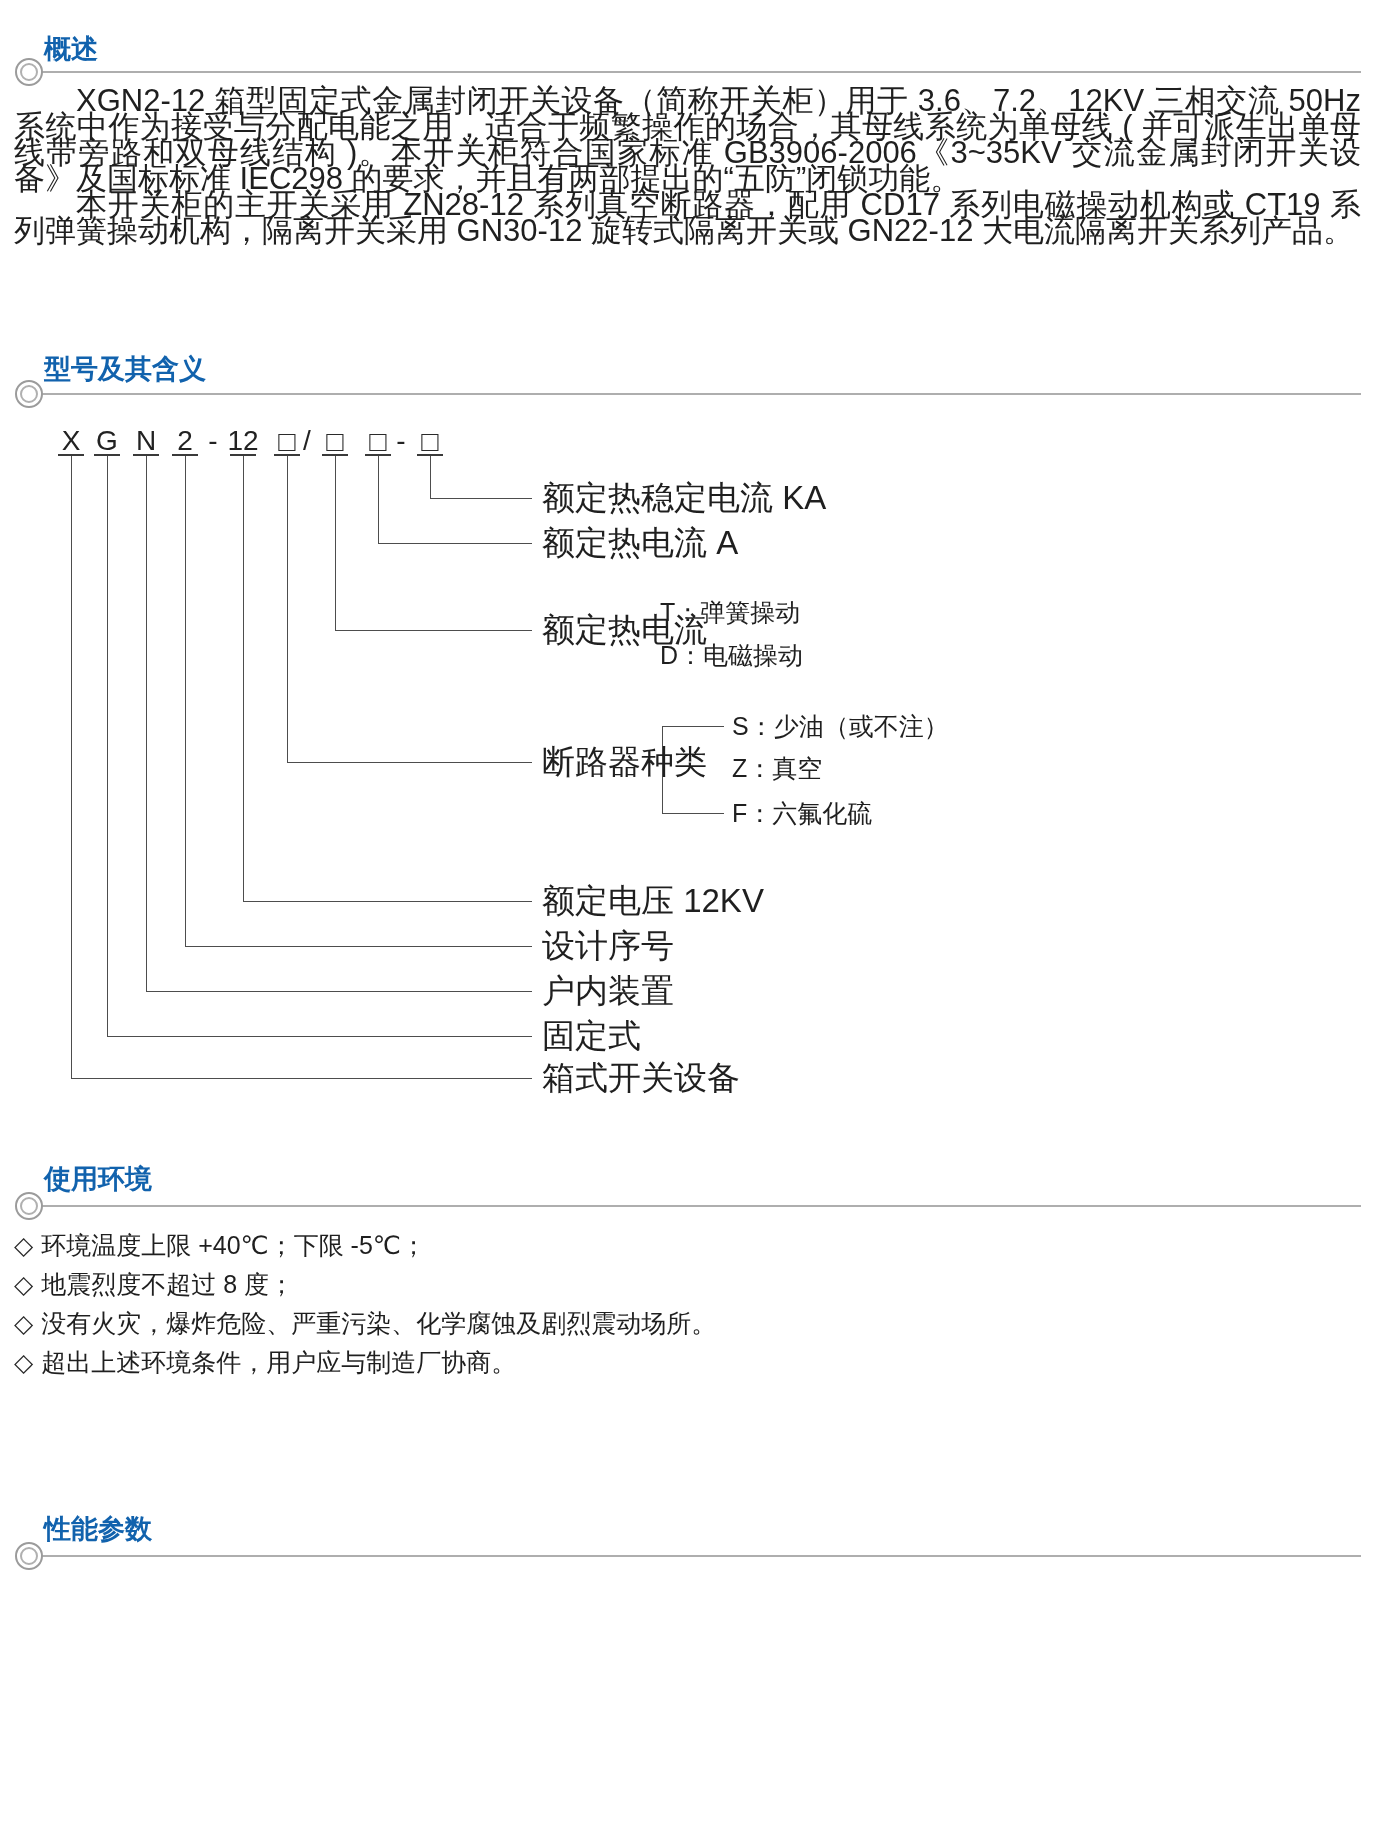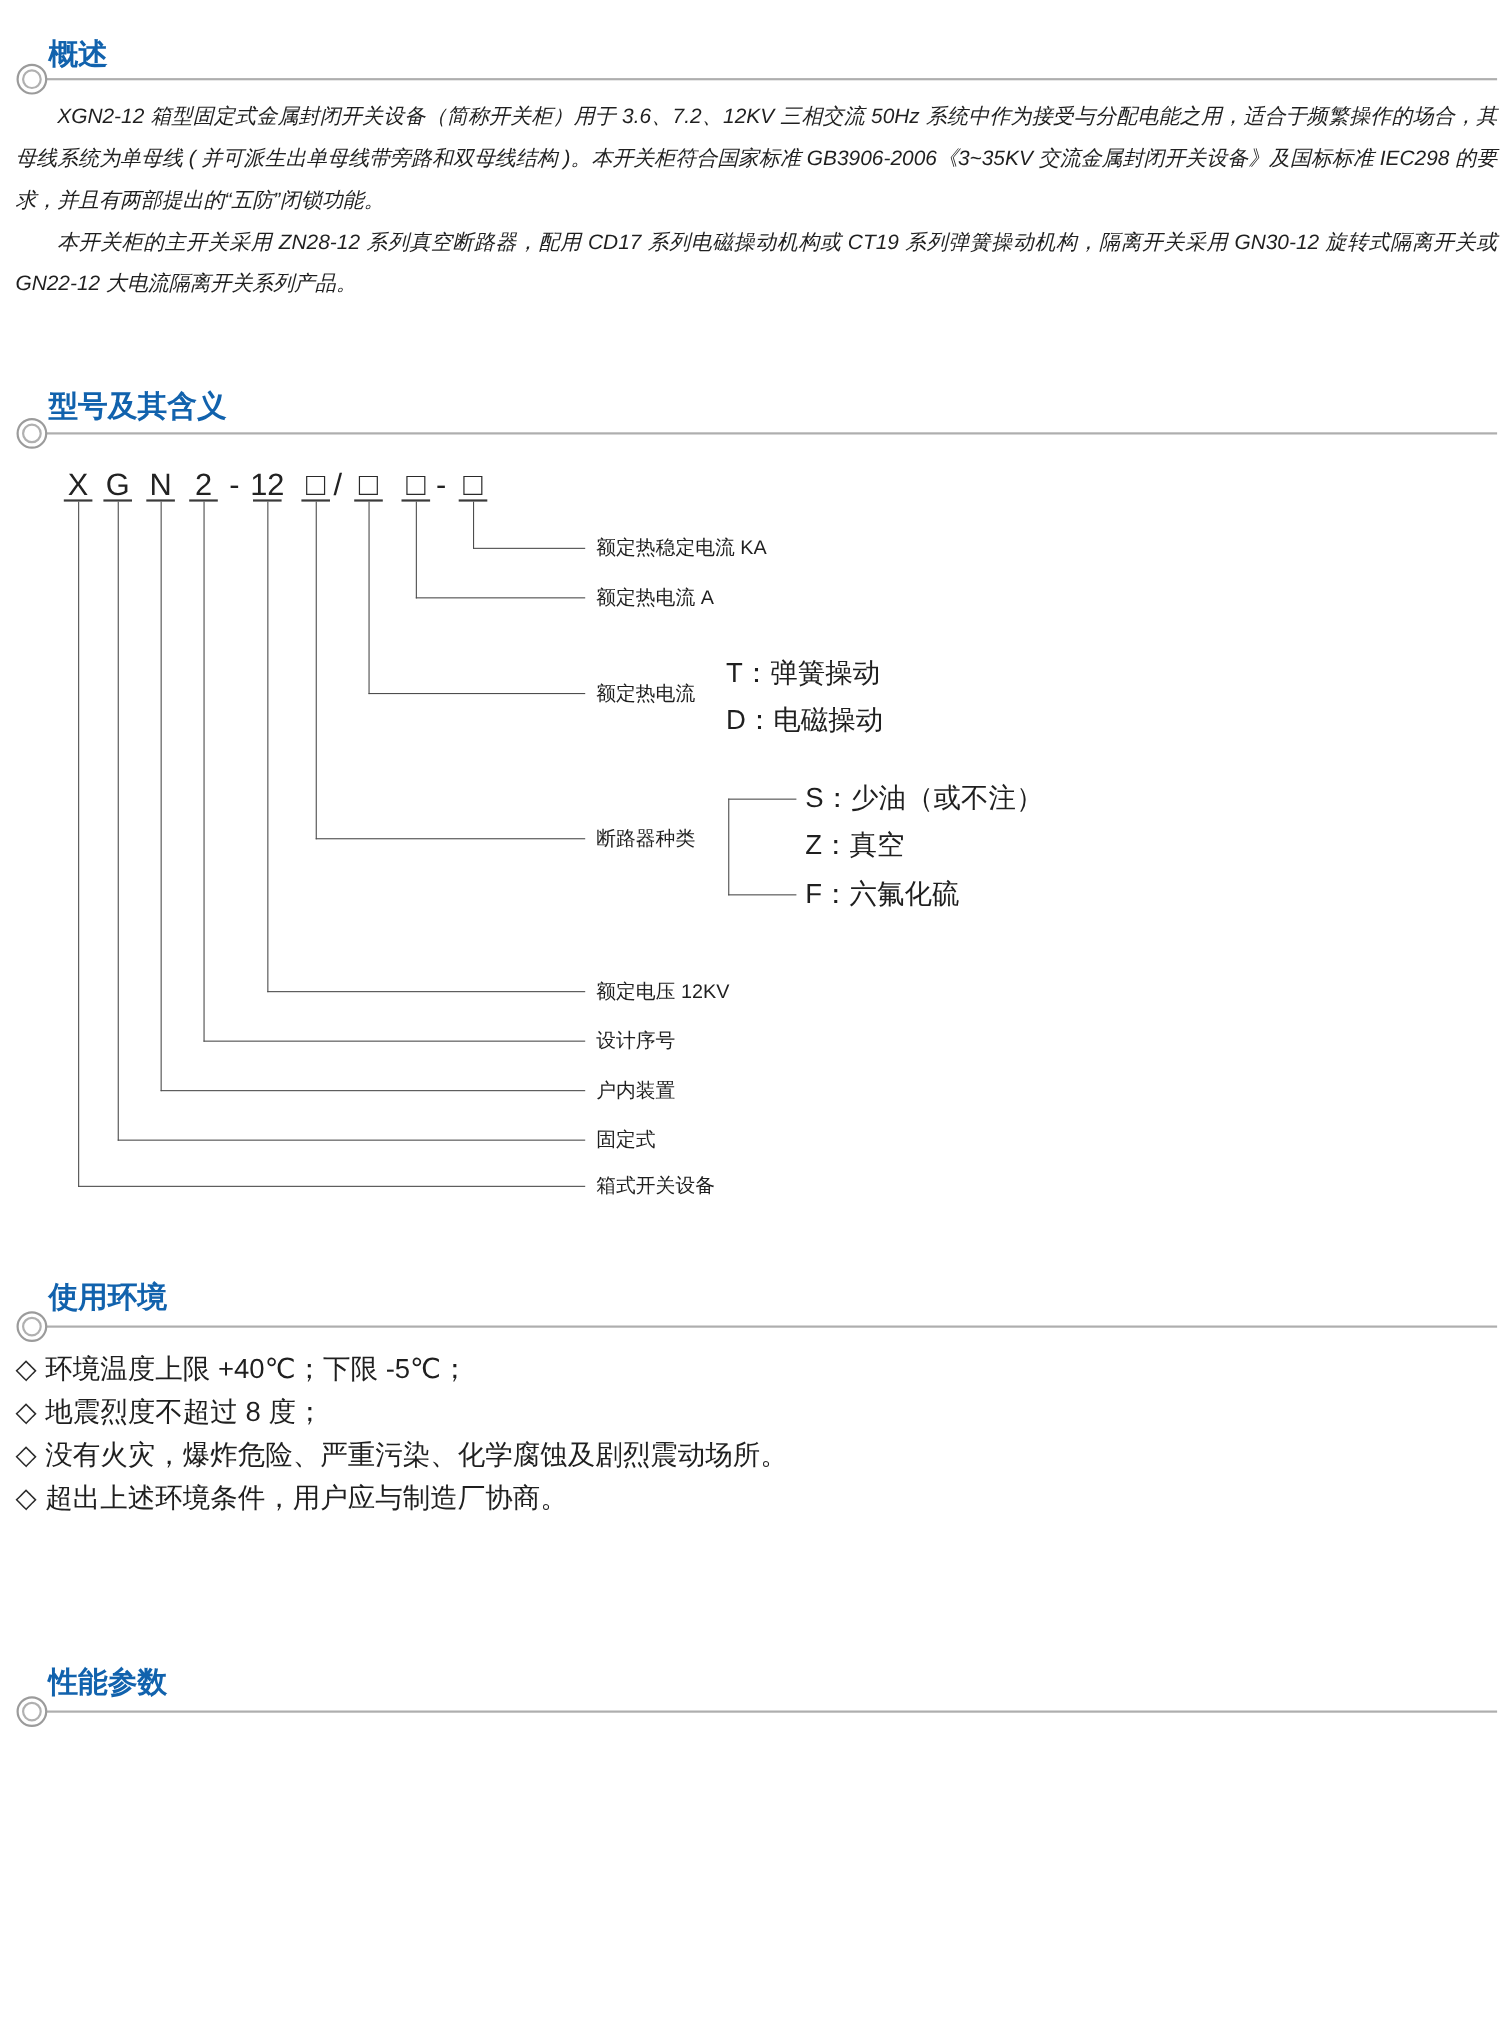--- a/index.html
+++ b/index.html
@@ -22,42 +22,42 @@
     position:absolute;left:15px;width:24px;height:24px;
     border:2px solid #9b9b9b;border-radius:50%;
     background:#ffffff;display:flex;align-items:center;justify-content:center;
   }
   .ring .inner{
     width:14px;height:14px;border:2px solid #b0b0b0;border-radius:50%;
   }
   
   .text-block{
     position:absolute;left:14px;width:1347px;
-    font-size:19px;line-height:38px;text-align:justify;color:#1f1f1f;font-style:italic;
+    font-size:31px;line-height:26px;text-align:justify;color:#1f1f1f;
   }
   .text-block p{margin:0;text-indent:2em;}
   
   .list{
     position:absolute;left:14px;width:1347px;
     font-size:25px;color:#1f1f1f;text-align:justify;
   }
   .list .item{line-height:39px;}
   .diamond{margin-right:8px;color:#2a2a2a;}
   
   .tok{
     position:absolute;top:426px;transform:translateX(-50%);
     font-size:28px;line-height:30px;color:#222;white-space:nowrap;
   }
   .tok-box{font-size:29px;line-height:30px;color:#2a2a2a;}
   .tick{position:absolute;top:454px;height:2px;width:26px;background:#3a3a3a;}
   .vline{position:absolute;width:1px;background:#4d4d4d;}
   .hline{position:absolute;height:1px;background:#4d4d4d;}
   .dlabel{
     position:absolute;left:542px;
-    font-size:18px;line-height:30px;color:#1f1f1f;white-space:nowrap;
+    font-size:33px;line-height:30px;color:#1f1f1f;white-space:nowrap;
   }
   .dopt{
     position:absolute;
     font-size:25px;line-height:30px;color:#1f1f1f;white-space:nowrap;
   }
 </style>
 </head>
 <body>
 
 <div class="page">

